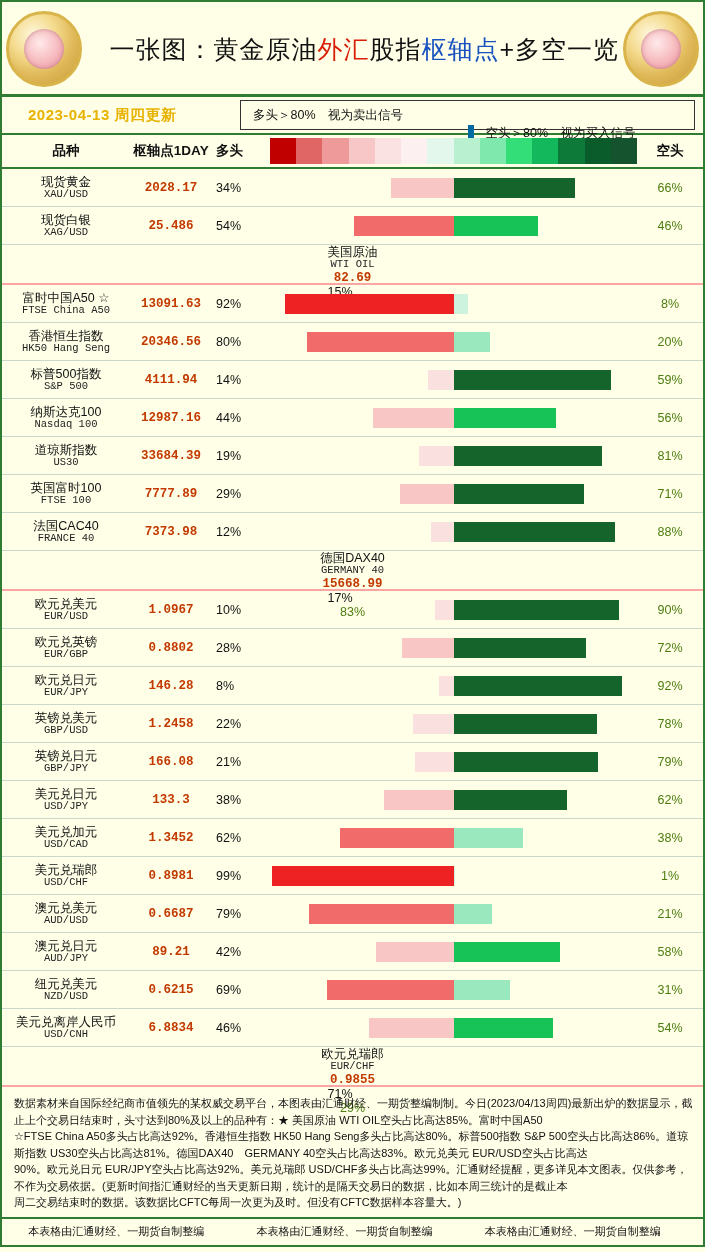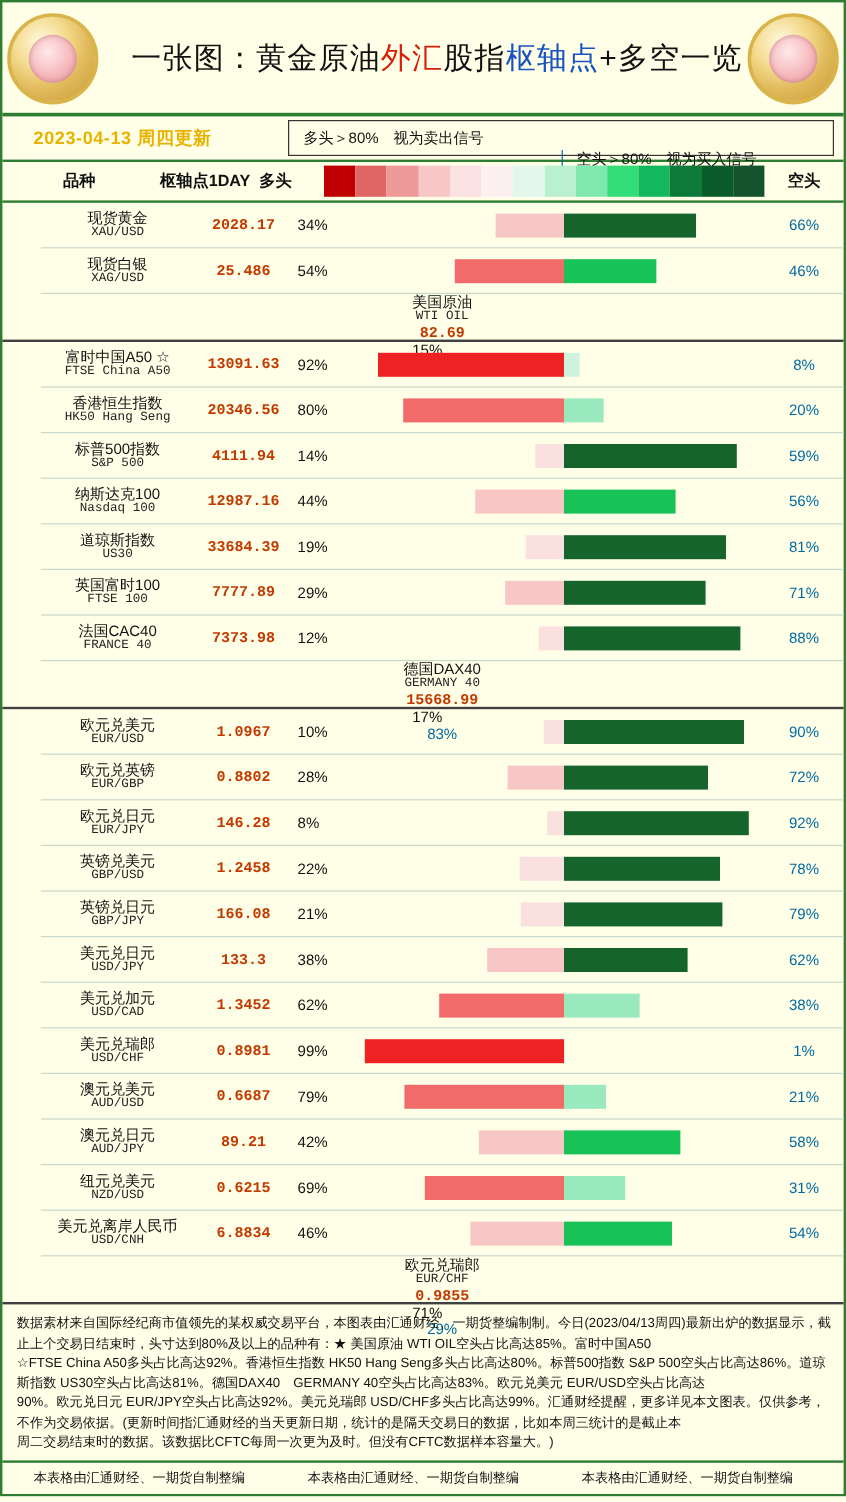--- a/index.html
+++ b/index.html
@@ -83,21 +83,21 @@
     align-items: center;
     border: 1px solid #333;
     margin: 3px 8px 3px 0;
     font-size: 12.5px;
     color: #111;
   }
   .legend-box .lg {
     flex: 1 1 50%;
     padding-left: 12px;
   }
-  .legend-box .lg.sep { border-left: 1px solid #0369a1; margin-top: 36px; }
+  .legend-box .lg.sep { border-left: 6px solid #0369a1; margin-top: 36px; }
 
   
   .colhead {
     display: flex;
     align-items: center;
     height: 34px;
     font-size: 13.5px;
     font-weight: bold;
     color: #111;
     border-bottom: 2px solid #2f7d32;
@@ -109,21 +109,21 @@
   .c-short  { width: 66px;  text-align: center; }
 
   .gradient-strip {
     position: absolute;
     left: 0; right: 0; top: 3px; bottom: 3px;
     display: flex;
   }
   .gradient-strip span { flex: 1 1 auto; }
 
   
-  .group { border-bottom: 2px solid #404040; padding-left: 32px; }
+  .group { border-bottom: 2px solid #fca5a5; }
   .row {
     display: flex;
     align-items: center;
     height: 38px;
     border-bottom: 1px solid #c9d8c9;
   }
   .row:last-child { border-bottom: none; flex-direction: column; }
   .cell-name {
     width: 128px;
     text-align: center;
@@ -160,21 +160,21 @@
     left: 0; right: 0; top: 9px; height: 20px;
   }
   .bar-long, .bar-short {
     position: absolute;
     top: 0; height: 20px;
   }
   .cell-short {
     width: 66px;
     text-align: center;
     font-size: 12.5px;
-    color: #0369a1;
+    color: #4d7c0f;
   }
 
   
   .footer {
     padding: 8px 10px 6px 12px;
     font-size: 11px;
     line-height: 1.5;
     color: #111;
     border-bottom: 2px solid #2f7d32;
   }

